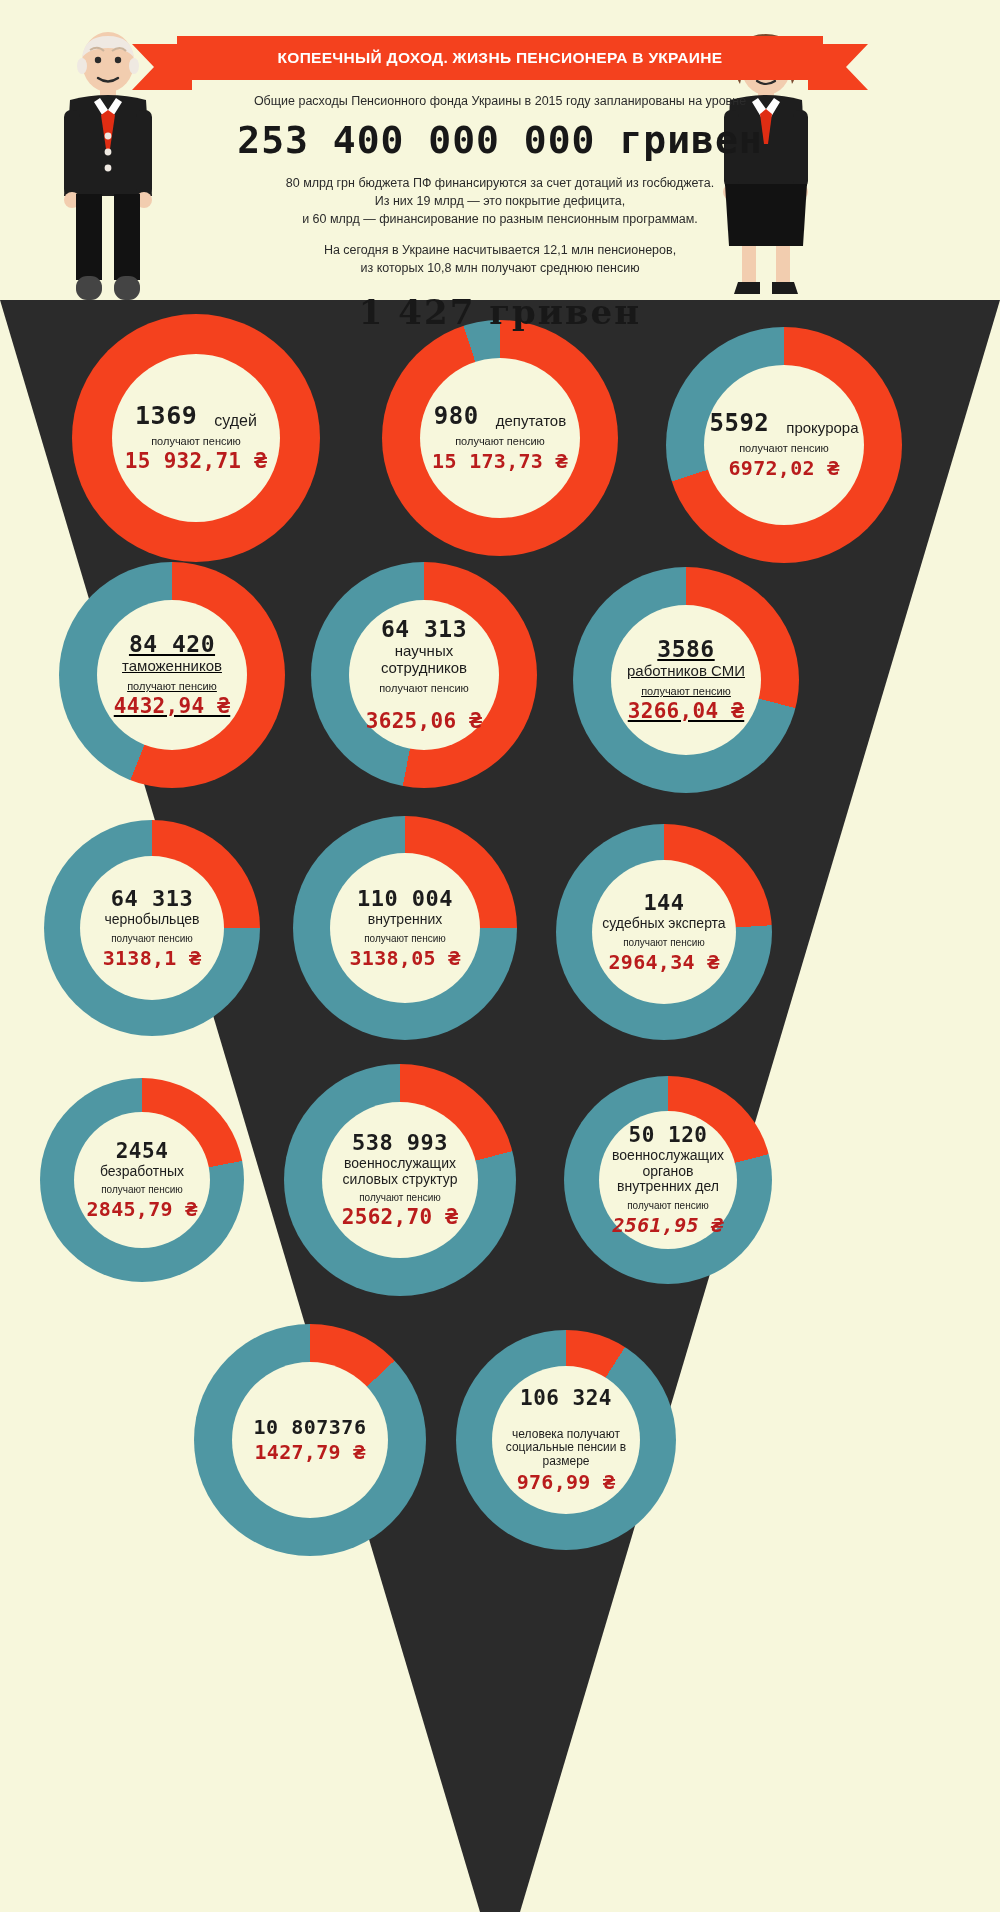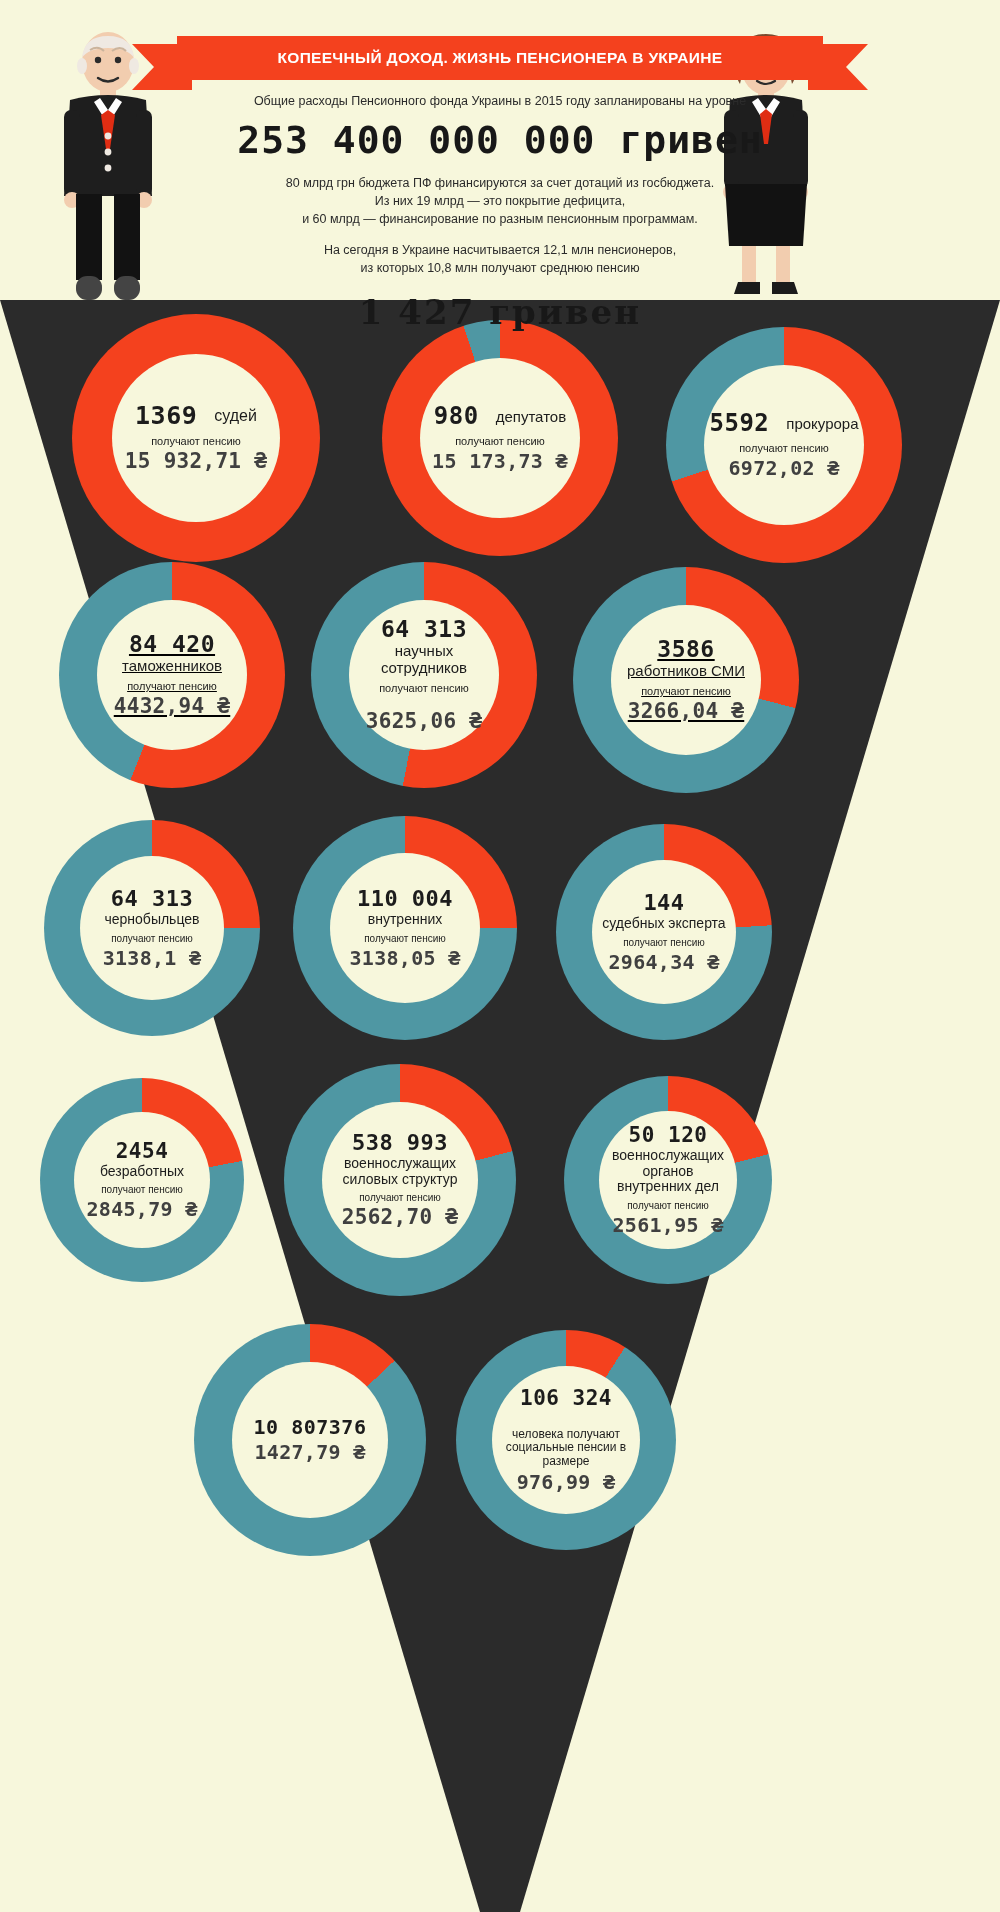--- a/index.html
+++ b/index.html
@@ -62,23 +62,23 @@
     text-align:center;
   }
   .d-count{
     font-family:"DejaVu Sans Mono","Liberation Mono",monospace;
     color:#1c1c1c;font-weight:bold;letter-spacing:.5px;line-height:1.05;
   }
   .d-who{color:#1c1c1c;line-height:1.12;}
   .d-recv{color:#1c1c1c;line-height:1.1;}
   .d-amt{
     font-family:"DejaVu Sans Mono","Liberation Mono",monospace;
-    color:#404040;font-weight:bold;letter-spacing:.3px;line-height:1.1;
-  }
-  .inline-row{display:flex;align-items:center;justify-content:center;gap:17px;flex-wrap:nowrap;}
+    color:#b91c1c;font-weight:bold;letter-spacing:.3px;line-height:1.1;
+  }
+  .inline-row{display:flex;align-items:flex-end;justify-content:center;gap:17px;flex-wrap:nowrap;}
 </style>
 </head>
 <body>
 
 <div class="funnel"></div>
 
 <div class="person p-left">
   <svg width="120" height="285" viewBox="0 0 120 285">
     <ellipse cx="60" cy="36" rx="26" ry="30" fill="#f2cdaf"></ellipse>
     <path d="M34 32 q2-22 26-22 q24 0 26 22 q-6-10-26-10 q-20 0-26 10z" fill="#efe9e2"></path>
@@ -259,21 +259,21 @@
         <div class="d-recv" style="font-size: 10px; margin-top: 5px;">получают пенсию</div>
         <div class="d-amt" style="font-size: 21px; margin-top: 3px;">2562,70 ₴</div>
       </div>
     </div>
     <div class="donut" style="left: 564px; top: 1076px; width: 208px; height: 208px;">
       <div class="ring" style="width: 208px; height: 208px; background: conic-gradient(rgb(244, 65, 30) 0deg, rgb(244, 65, 30) 75.6deg, rgb(79, 151, 163) 75.6deg, rgb(79, 151, 163) 360deg);"></div>
       <div class="hole" style="width: 138px; height: 138px; left: 35px; top: 35px; padding: 0px 6px; box-sizing: border-box;">
         <div class="d-count" style="font-size: 21px;">50 120</div>
         <div class="d-who" style="font-size: 14px; margin-top: 2px;">военнослужащих органов внутренних дел</div>
         <div class="d-recv" style="font-size: 10px; margin-top: 5px;">получают пенсию</div>
-        <div class="d-amt" style="font-size: 20px; margin-top: 3px;">2561,95 ₴</div>
+        <div class="d-amt" style="font-size: 20px; margin-top: 3px; font-style: italic;">2561,95 ₴</div>
       </div>
     </div>
     <div class="donut" style="left: 194px; top: 1324px; width: 232px; height: 232px;">
       <div class="ring" style="width: 232px; height: 232px; background: conic-gradient(rgb(244, 65, 30) 0deg, rgb(244, 65, 30) 46.8deg, rgb(79, 151, 163) 46.8deg, rgb(79, 151, 163) 360deg);"></div>
       <div class="hole" style="width: 156px; height: 156px; left: 38px; top: 38px; padding: 0px 6px; box-sizing: border-box;">
         <div class="d-count" style="font-size: 20px;">10 807376</div>
         <div class="d-amt" style="font-size: 20px; margin-top: 3px;">1427,79 ₴</div>
       </div>
     </div>
     <div class="donut" style="left: 456px; top: 1330px; width: 220px; height: 220px;">

